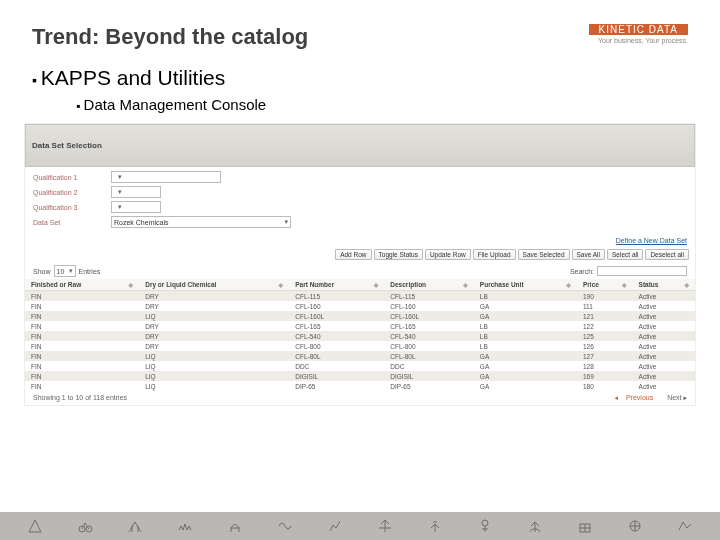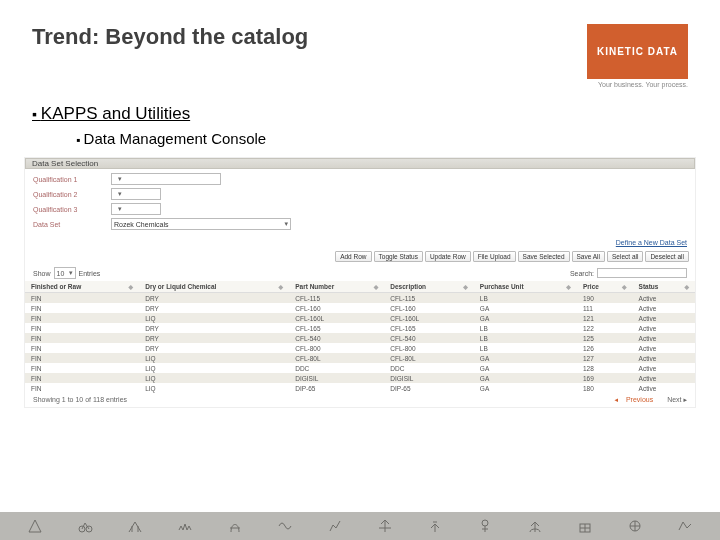--- a/index.html
+++ b/index.html
@@ -1,28 +1,28 @@
 <!DOCTYPE html>
 <html><head>
 <meta charset="utf-8">
 <style>
   * { box-sizing: border-box; margin: 0; padding: 0; }
   body { font-family: Arial, sans-serif; width: 720px; height: 540px; background: #fff; position: relative; overflow: hidden; }
   .slide { padding: 24px 32px 0 32px; }
   .header-row { display: flex; justify-content: space-between; align-items: flex-start; margin-bottom: 16px; }
   .title { font-size: 22px; font-weight: bold; color: #404040; }
   .brand { text-align: right; }
-  .brand-box { background: #d15f2e; color: #fff; font-size: 10px; font-weight: bold; padding: 22px 10px; letter-spacing: 1px; }
+  .brand-box { background: #d15f2e; color: #fff; font-size: 10px; font-weight: normal; padding: 0 10px; letter-spacing: 1px; }
   .brand-tag { font-size: 7px; color: #888; margin-top: 2px; }
-  .bullet1 { font-size: 17px; margin-bottom: 6px; text-decoration: underline; }
+  .bullet1 { font-size: 21px; margin-bottom: 6px; }
   .bullet1::before { content: "▪ "; font-size: 14px; }
   .bullet2 { font-size: 15px; margin-left: 44px; margin-bottom: 10px; }
   .bullet2::before { content: "▪ "; font-size: 12px; }
   .app { font-size: 7px; color: #333; border: 1px solid #eee; margin: 0 -8px; }
-  .panel-head { background: linear-gradient(#e2e1dc,#d5d3cc); border: 1px solid #c5c3bb; padding: 0 6px; font-weight: normal; color: #444; font-size: 8px; }
+  .panel-head { background: linear-gradient(#e2e1dc,#d5d3cc); border: 1px solid #c5c3bb; padding: 16px 6px; font-weight: bold; color: #444; font-size: 8px; }
   .filters { padding: 4px 8px; }
   .filter-row { display: flex; align-items: center; margin-bottom: 3px; gap: 8px; }
   .filter-label { width: 70px; color: #a66; font-size: 7px; }
   .sel { border: 1px solid #bbb; height: 12px; font-size: 7px; background: #fff; padding: 0 2px; display: inline-flex; align-items: center; justify-content: space-between; }
   .sel::after { content: "▾"; color: #666; font-size: 7px; margin-left: 4px; }
   .define { text-align: right; color: #2a5a9a; font-size: 7px; padding: 2px 8px; text-decoration: underline; }
   .toolbar { display: flex; justify-content: flex-end; gap: 2px; padding: 3px 6px; flex-wrap: wrap; }
   .btn { border: 1px solid #bbb; background: linear-gradient(#fff,#eee); padding: 1px 4px; font-size: 6.5px; color: #333; border-radius: 1px; }
   .show-row { display: flex; justify-content: space-between; align-items: center; padding: 2px 8px; }
   .show-left { display: flex; align-items: center; gap: 3px; color: #555; }

